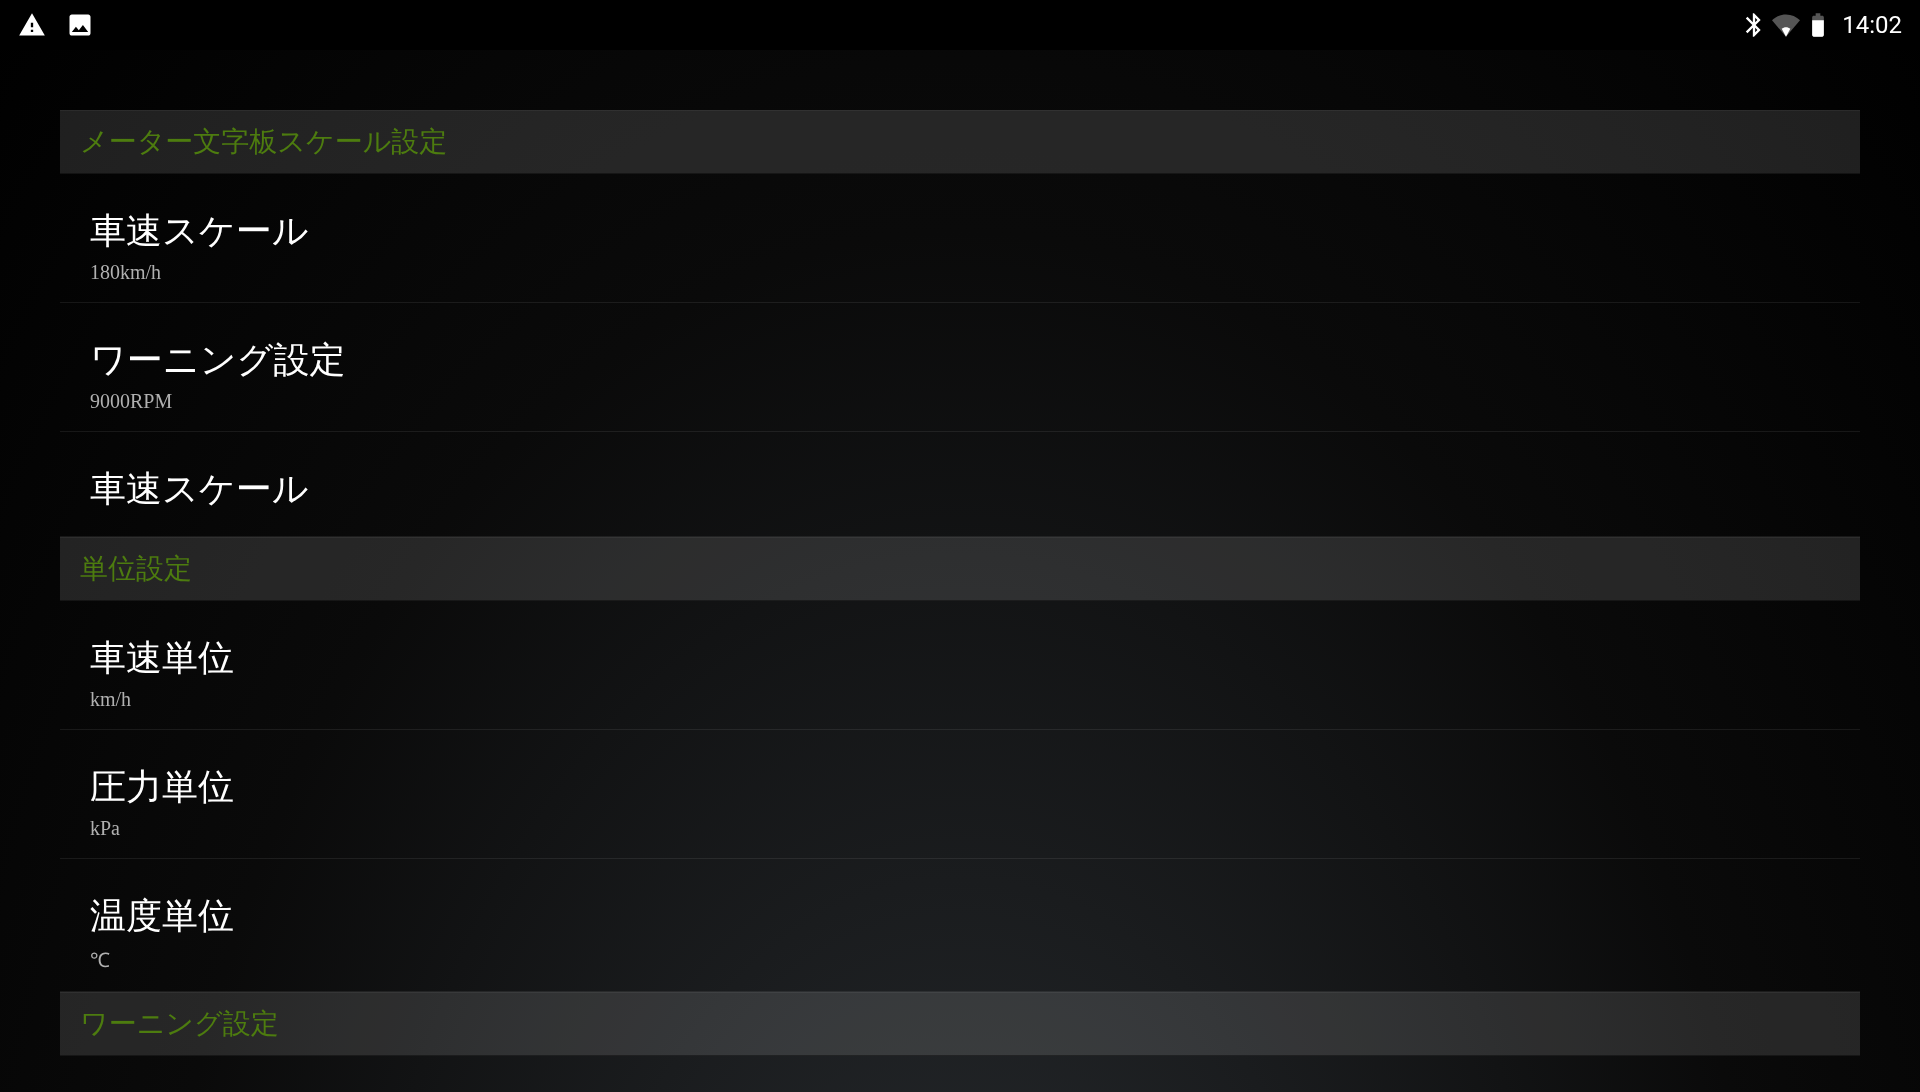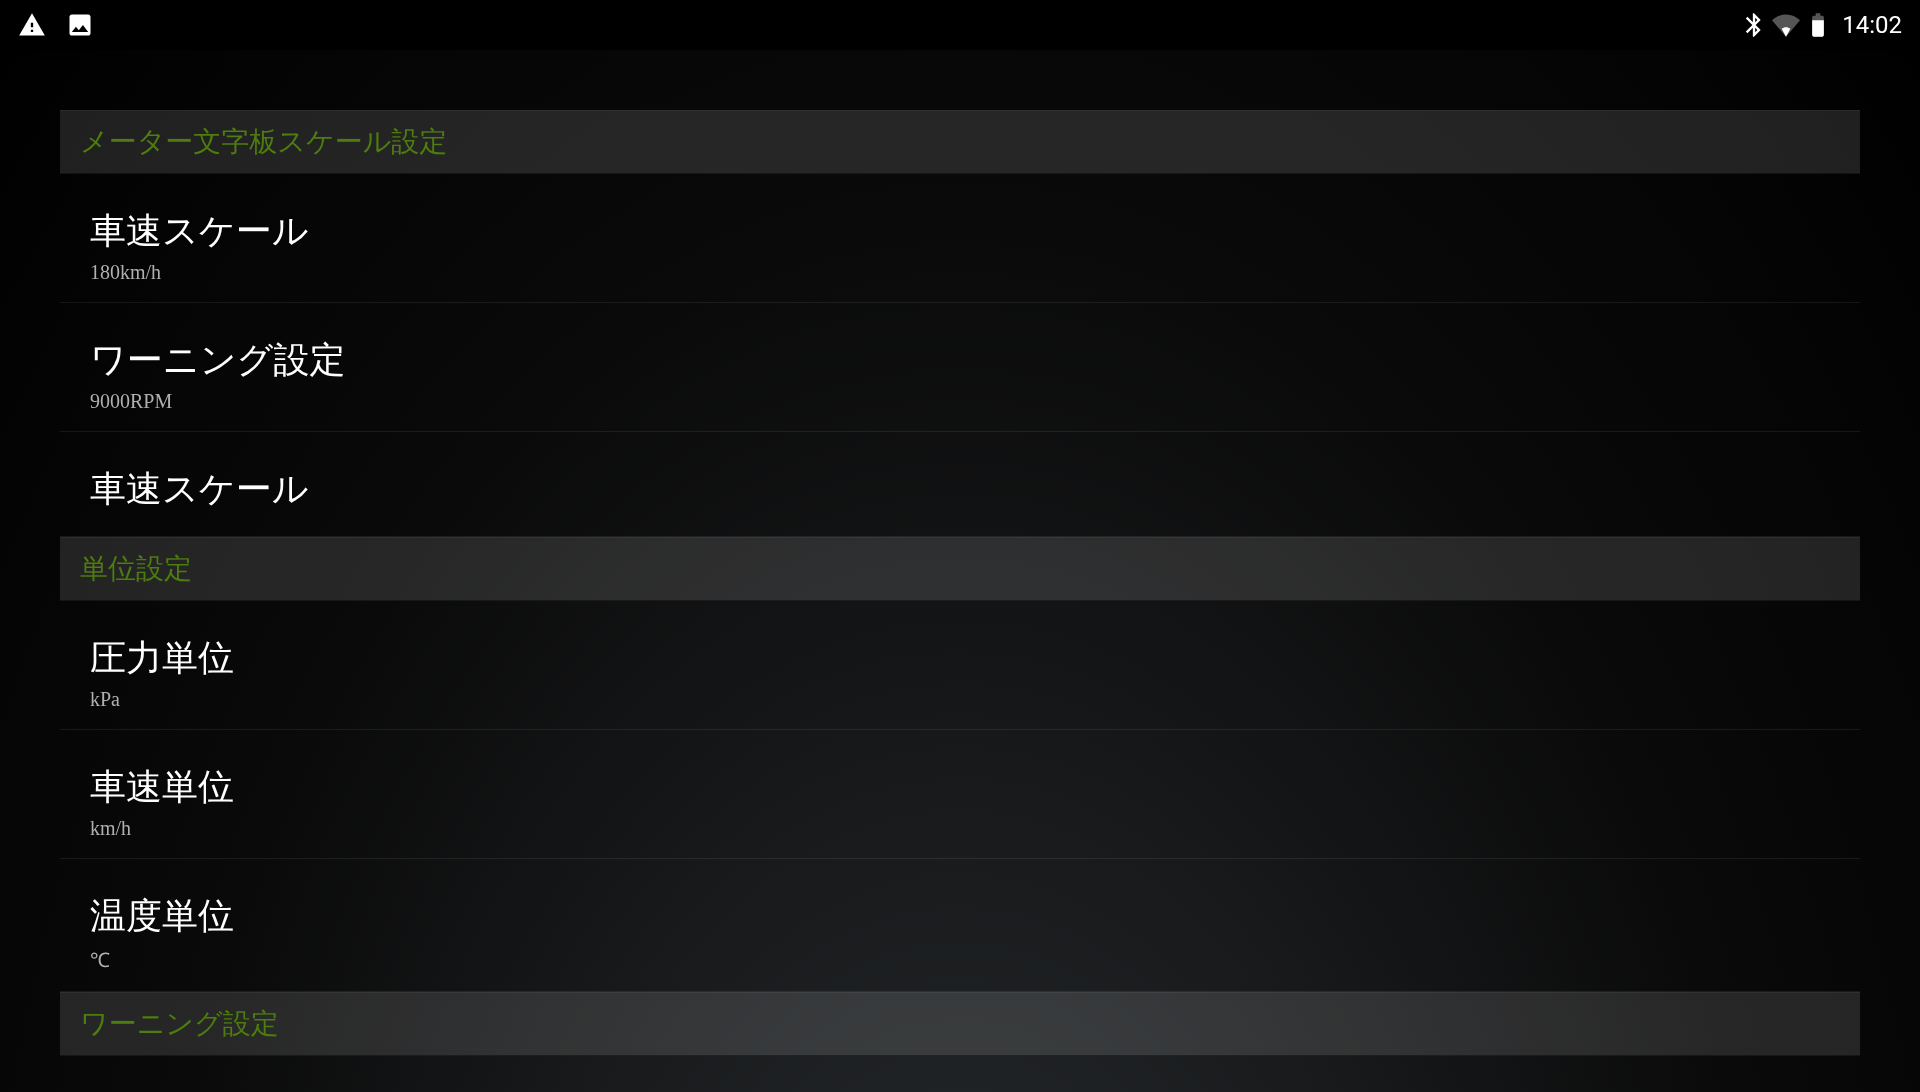--- a/index.html
+++ b/index.html
@@ -162,27 +162,27 @@
       <div class="setting-value">9000RPM</div>
     </div>
 
     <div class="setting-item">
       <div class="setting-title">車速スケール</div>
     </div>
 
     <div class="section-header">単位設定</div>
 
     <div class="setting-item">
-      <div class="setting-title">圧力単位</div>
-      <div class="setting-value">kPa</div>
+      <div class="setting-title">車速単位</div>
+      <div class="setting-value">km/h</div>
     </div>
 
     <div class="setting-item">
-      <div class="setting-title">車速単位</div>
-      <div class="setting-value">km/h</div>
+      <div class="setting-title">圧力単位</div>
+      <div class="setting-value">kPa</div>
     </div>
 
     <div class="setting-item">
       <div class="setting-title">温度単位</div>
       <div class="setting-value">℃</div>
     </div>
 
     <div class="section-header">ワーニング設定</div>
 
   </div>

